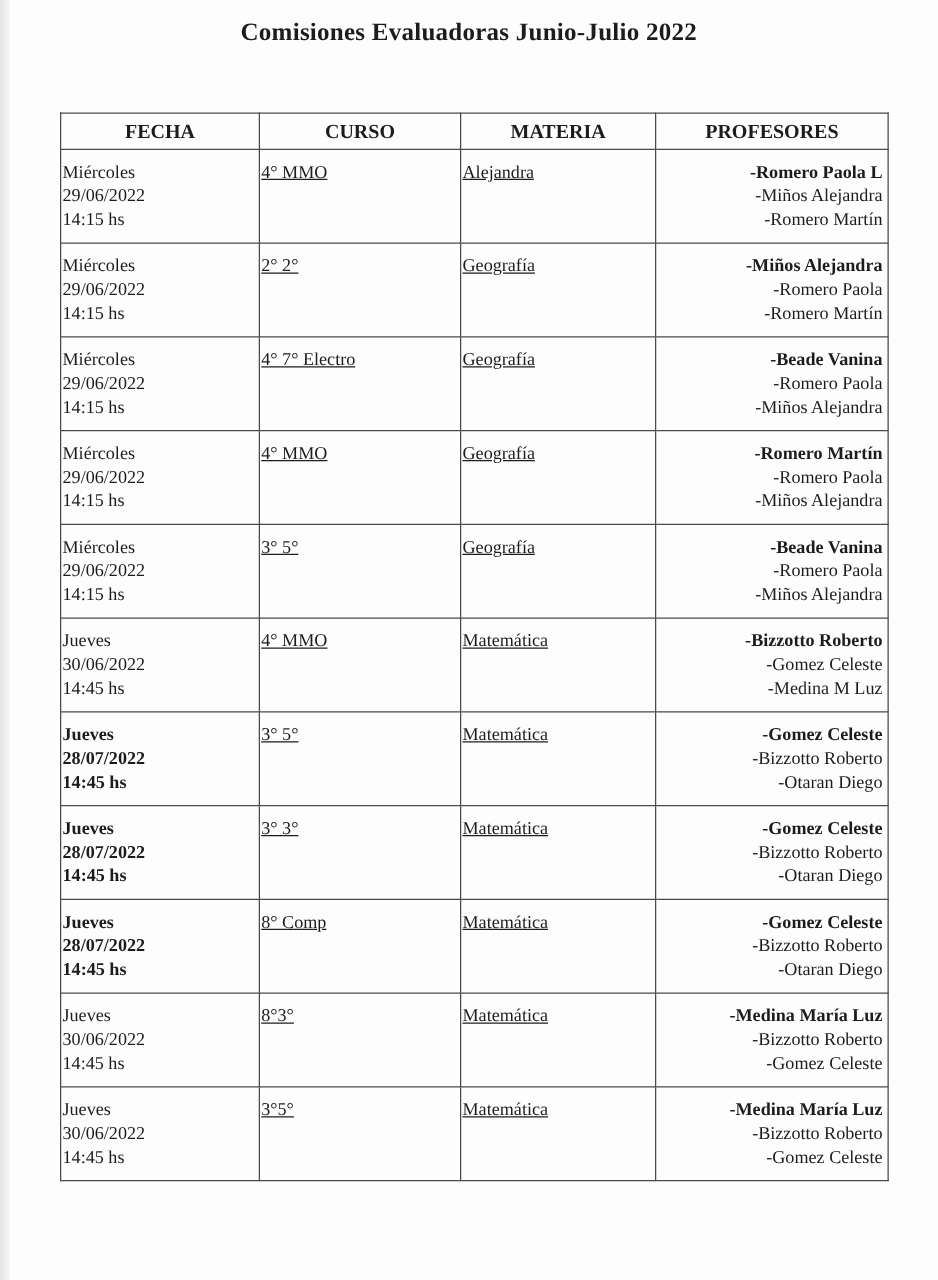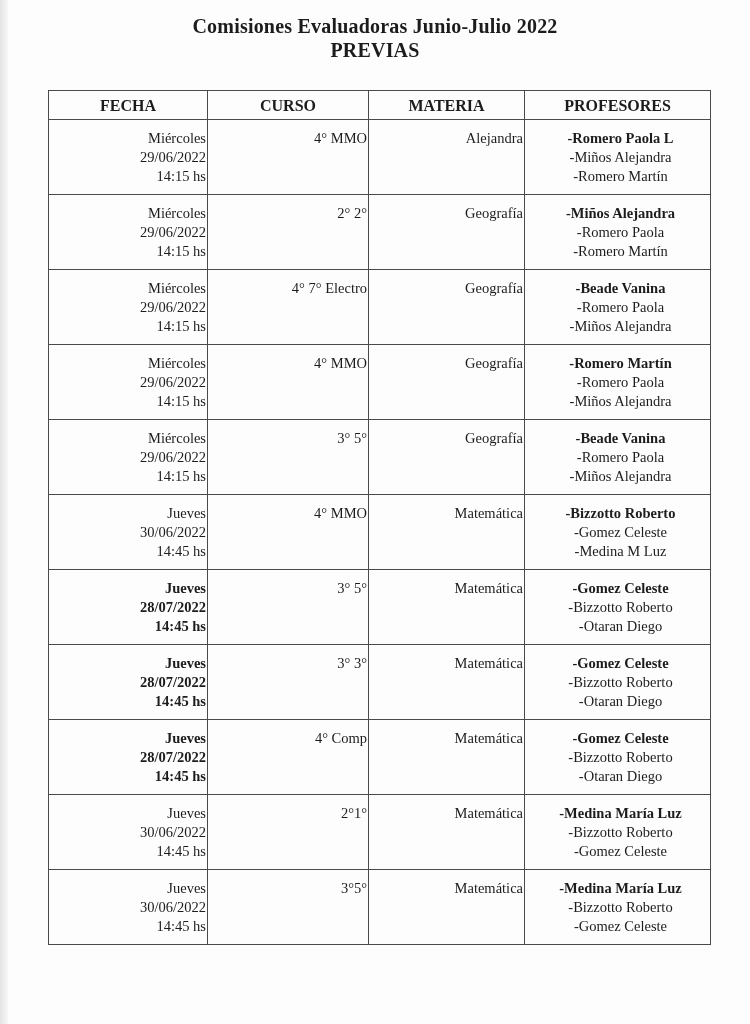--- a/index.html
+++ b/index.html
@@ -56,40 +56,40 @@
     font-weight: bold;
     text-align: center;
     vertical-align: middle;
     padding: 2px 4px;
   }
   table.schedule td {
     height: 75px;
     padding-top: 9px;
     padding-bottom: 6px;
   }
-  td.c-fecha, td.c-curso, td.c-materia { text-align: right; }
+  td.c-fecha, td.c-curso, td.c-materia { text-align: left; }
   td.c-curso, td.c-materia {
     vertical-align: middle;
     padding-top: 0;
+    text-decoration: underline;
   }
   td.c-prof {
-    text-align: center;
+    text-align: right;
     padding-left: 10px;
     padding-right: 4px;
   }
   .bold { font-weight: bold; }
 </style>
 </head>
 <body>
 
 <div class="scan-edge"></div>
 
 <div class="doc-title">
   <div>Comisiones Evaluadoras Junio-Julio 2022</div>
-  <div>PREVIAS</div>
 </div>
 
 <table class="schedule">
   <colgroup>
       <col class="c1">
       <col class="c2">
       <col class="c3">
       <col class="c4">
     </colgroup>
   <thead>
@@ -221,36 +221,36 @@
         <div>-Otaran Diego</div>
       </td>
     </tr>
 
     <tr>
       <td class="c-fecha bold">
         <div>Jueves</div>
         <div>28/07/2022</div>
         <div>14:45 hs</div>
       </td>
-      <td class="c-curso">4° Comp</td>
+      <td class="c-curso">8° Comp</td>
       <td class="c-materia">Matemática</td>
       <td class="c-prof">
         <div class="bold">-Gomez Celeste</div>
         <div>-Bizzotto Roberto</div>
         <div>-Otaran Diego</div>
       </td>
     </tr>
 
     <tr>
       <td class="c-fecha">
         <div>Jueves</div>
         <div>30/06/2022</div>
         <div>14:45 hs</div>
       </td>
-      <td class="c-curso">2°1°</td>
+      <td class="c-curso">8°3°</td>
       <td class="c-materia">Matemática</td>
       <td class="c-prof">
         <div class="bold">-Medina María Luz</div>
         <div>-Bizzotto Roberto</div>
         <div>-Gomez Celeste</div>
       </td>
     </tr>
 
     <tr>
       <td class="c-fecha">

